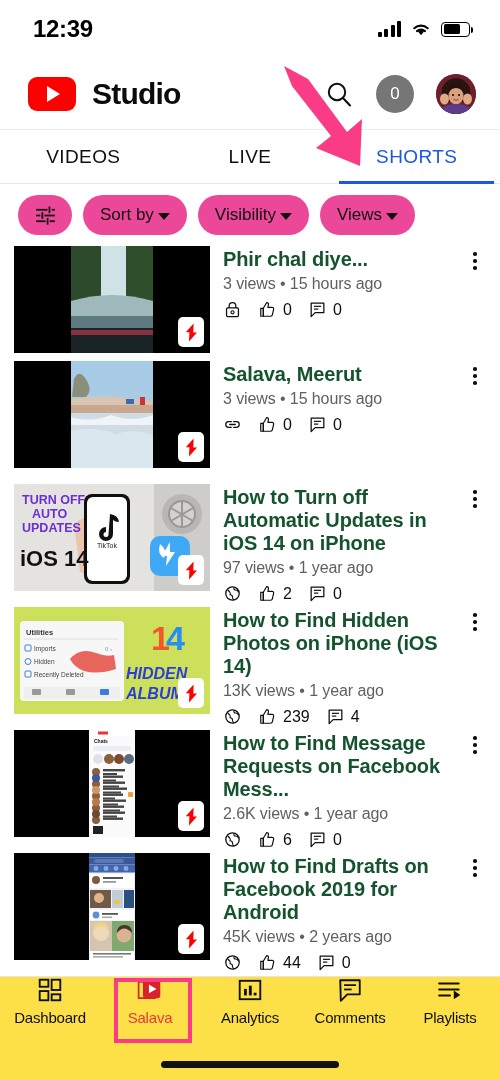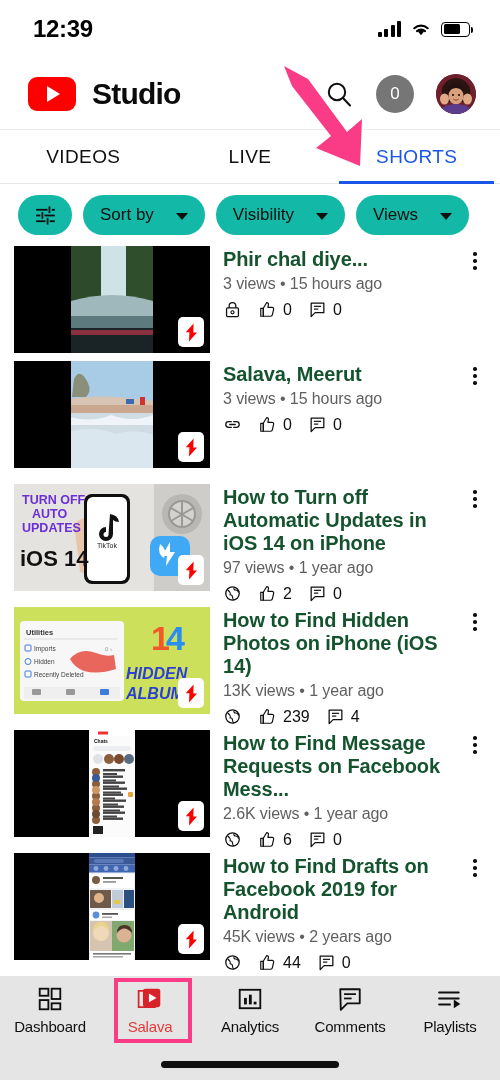--- a/index.html
+++ b/index.html
@@ -100,22 +100,22 @@
     height: 3px; background: #1a56e8;
   }
 
   
   .filters {
     height: 62px; flex: 0 0 62px;
     display: flex; align-items: center; gap: 11px;
     padding: 0 18px;
   }
   .chip {
-    height: 40px; border-radius: 20px; background: #14b8a6;
-    display: flex; align-items: center; gap: 22px;
+    height: 40px; border-radius: 20px; background: #ec4899;
+    display: flex; align-items: center; gap: 4px;
     padding: 0 17px; font-size: 17px; color: #0f0f0f; font-weight: 400;
     white-space: nowrap;
   }
   .chip.icon-only { width: 54px; padding: 0; justify-content: center; }
   .chev {
     width: 0; height: 0;
     border-left: 6px solid transparent;
     border-right: 6px solid transparent;
     border-top: 7px solid #0f0f0f;
     margin-top: 2px;
@@ -164,22 +164,21 @@
     display: flex; flex-direction: column; align-items: center;
     justify-content: center; gap: 3.5px;
   }
   .kebab span { width: 3.6px; height: 3.6px; border-radius: 50%; background: #0f0f0f; }
 
   
   .bottomnav {
     flex: 0 0 104px; height: 104px;
     border-top: 1px solid #e6e6e6;
     display: flex; align-items: flex-start; position: relative;
-    padding-top: 9px;
-    background: #e5e5e5;
+    background: #fde047;
   }
   .nav-item {
     flex: 1; display: flex; flex-direction: column;
     align-items: center; gap: 6px; position: relative;
   }
   .nav-label { font-size: 15px; color: #0f0f0f; letter-spacing: -0.2px; }
   .nav-item.active .nav-label { color: #e23b3b; }
   .nav-icon { height: 26px; display:flex; align-items:center; justify-content:center; }
   .home-indicator {
     position: absolute; left: 50%; transform: translateX(-50%);

